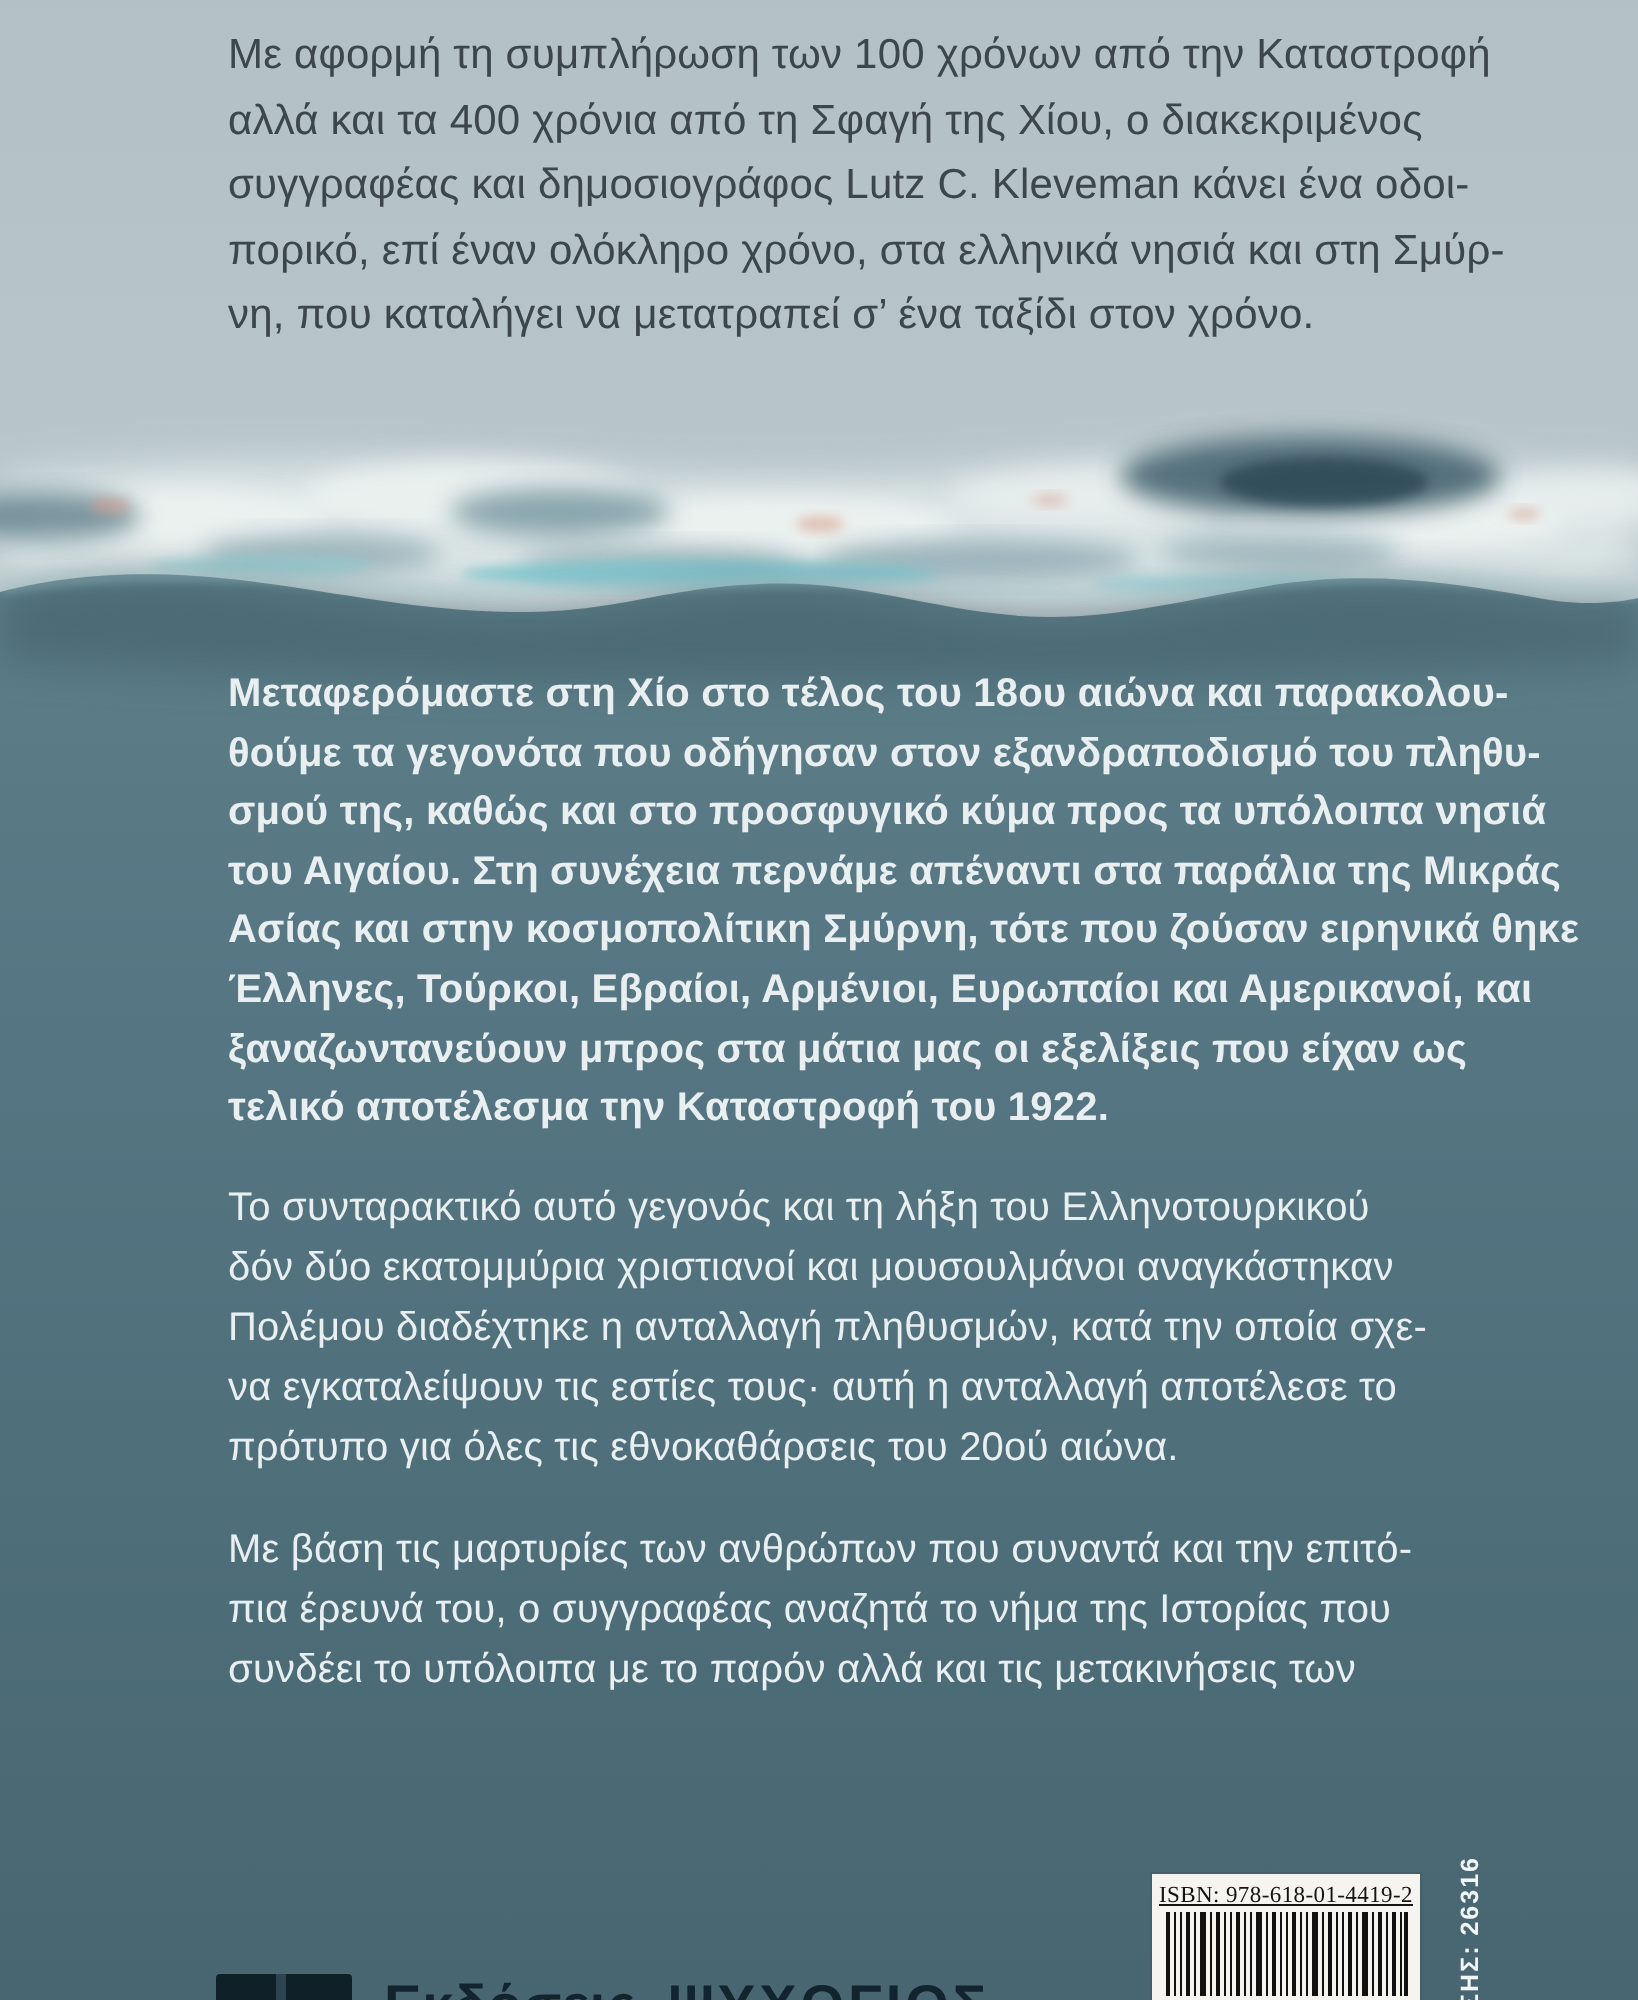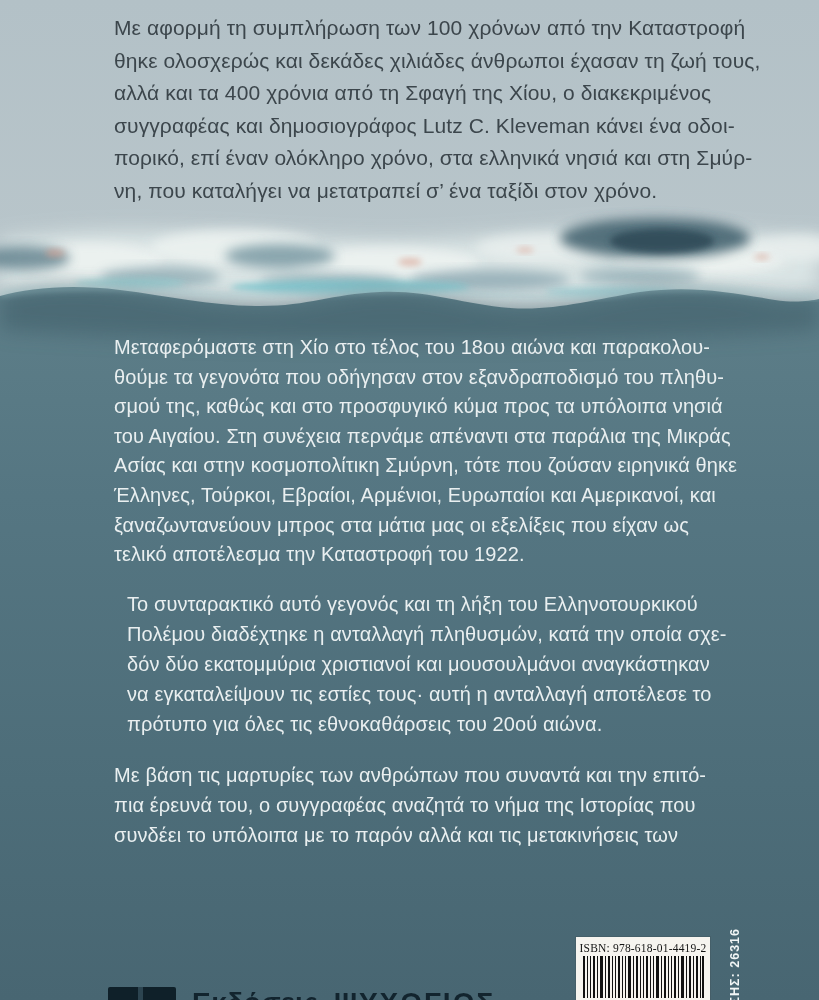--- a/index.html
+++ b/index.html
@@ -17,22 +17,22 @@
     top:12px;
     font-size:21px;line-height:32.6px;
     color:#3c464c;
     letter-spacing:0.1px;
   }
   .para-light{
     font-size:20px;line-height:29.6px;
     color:#e9eff0;
     letter-spacing:0.1px;
   }
-  .para-2{top:333px;}
-  .para-3{top:589px;line-height:30px;margin-left:13px;}
+  .para-2{top:333px;font-weight:bold;}
+  .para-3{top:589px;line-height:30px;}
   .para-4{top:760px;line-height:30px;}
 
   .publisher{
     position:absolute;left:108px;top:987px;
     display:flex;align-items:flex-start;gap:16px;
     color:#12242e;
   }
   .logo-mark{width:68px;height:30px;background:#0f2029;border-radius:2px;position:relative;}
   .logo-mark:after{
     content:"";position:absolute;left:30px;top:0;width:5px;height:30px;
@@ -46,20 +46,21 @@
     background:#f6f4ef;
     box-sizing:border-box;
     text-align:center;
     box-shadow:0 0 0 1px rgba(60,70,75,.25);
   }
   .isbn-label{
     font-family:"Liberation Serif", serif;
     font-size:11.5px;color:#141414;
     margin-top:5px;letter-spacing:0.2px;
     white-space:nowrap;
+    text-decoration:underline;
   }
   .bars{display:block;margin:2px auto 0 auto;}
 
   .spine-code{
     position:absolute;left:661px;top:995px;width:150px;height:16px;
     transform:rotate(-90deg);
     text-align:right;
     font-size:12.5px;font-weight:bold;
     letter-spacing:1px;
     color:#f2f6f6;
@@ -126,42 +127,41 @@
 
     <g>
       <path d="M0,296 C30,288 70,284 120,290 C170,296 210,306 260,306 C310,306 330,294 380,292 C430,290 460,304 510,308 C555,311 590,300 640,292 C690,285 730,292 775,300 C795,303 810,301 819,299 L819,1000 L0,1000 Z" fill="url(#seaGrad)"></path>
       <path d="M0,296 C30,288 70,284 120,290 C170,296 210,306 260,306 C310,306 330,294 380,292 C430,290 460,304 510,308 C555,311 590,300 640,292 C690,285 730,292 775,300 C795,303 810,301 819,299 L819,330 C600,345 220,345 0,330 Z" fill="#3a5864" opacity="0.5" filter="url(#b10)"></path>
       <path d="M0,294 C60,285 120,286 190,293 C260,300 330,290 400,290 C470,290 540,305 620,293 C690,283 760,293 819,297" fill="none" stroke="#a9cdd1" stroke-width="4" opacity="0.55" filter="url(#b3)"></path>
     </g>
   </svg>
 
   <div class="para para-top">
     <div class="ln">Με αφορμή τη συμπλήρωση των 100 χρόνων από την Καταστροφή</div>
-    <div class="ln">θηκε ολοσχερώς και δεκάδες χιλιάδες άνθρωποι έχασαν τη ζωή τους,</div>
     <div class="ln">αλλά και τα 400 χρόνια από τη Σφαγή της Χίου, ο διακεκριμένος</div>
     <div class="ln">συγγραφέας και δημοσιογράφος Lutz C. Kleveman κάνει ένα οδοι-</div>
     <div class="ln">πορικό, επί έναν ολόκληρο χρόνο, στα ελληνικά νησιά και στη Σμύρ-</div>
     <div class="ln">νη, που καταλήγει να μετατραπεί σ’ ένα ταξίδι στον χρόνο.</div>
   </div>
 
   <div class="para para-light para-2">
     <div class="ln">Μεταφερόμαστε στη Χίο στο τέλος του 18ου αιώνα και παρακολου-</div>
     <div class="ln">θούμε τα γεγονότα που οδήγησαν στον εξανδραποδισμό του πληθυ-</div>
     <div class="ln">σμού της, καθώς και στο προσφυγικό κύμα προς τα υπόλοιπα νησιά</div>
     <div class="ln">του Αιγαίου. Στη συνέχεια περνάμε απέναντι στα παράλια της Μικράς</div>
     <div class="ln">Ασίας και στην κοσμοπολίτικη Σμύρνη, τότε που ζούσαν ειρηνικά θηκε</div>
     <div class="ln">Έλληνες, Τούρκοι, Εβραίοι, Αρμένιοι, Ευρωπαίοι και Αμερικανοί, και</div>
     <div class="ln">ξαναζωντανεύουν μπρος στα μάτια μας οι εξελίξεις που είχαν ως</div>
     <div class="ln">τελικό αποτέλεσμα την Καταστροφή του 1922.</div>
   </div>
 
   <div class="para para-light para-3">
     <div class="ln">Το συνταρακτικό αυτό γεγονός και τη λήξη του Ελληνοτουρκικού</div>
+    <div class="ln">δόν δύο εκατομμύρια χριστιανοί και μουσουλμάνοι αναγκάστηκαν</div>
     <div class="ln">Πολέμου διαδέχτηκε η ανταλλαγή πληθυσμών, κατά την οποία σχε-</div>
-    <div class="ln">δόν δύο εκατομμύρια χριστιανοί και μουσουλμάνοι αναγκάστηκαν</div>
     <div class="ln">να εγκαταλείψουν τις εστίες τους· αυτή η ανταλλαγή αποτέλεσε το</div>
     <div class="ln">πρότυπο για όλες τις εθνοκαθάρσεις του 20ού αιώνα.</div>
   </div>
 
   <div class="para para-light para-4">
     <div class="ln">Με βάση τις μαρτυρίες των ανθρώπων που συναντά και την επιτό-</div>
     <div class="ln">πια έρευνά του, ο συγγραφέας αναζητά το νήμα της Ιστορίας που</div>
     <div class="ln">συνδέει το υπόλοιπα με το παρόν αλλά και τις μετακινήσεις των</div>
   </div>
 

